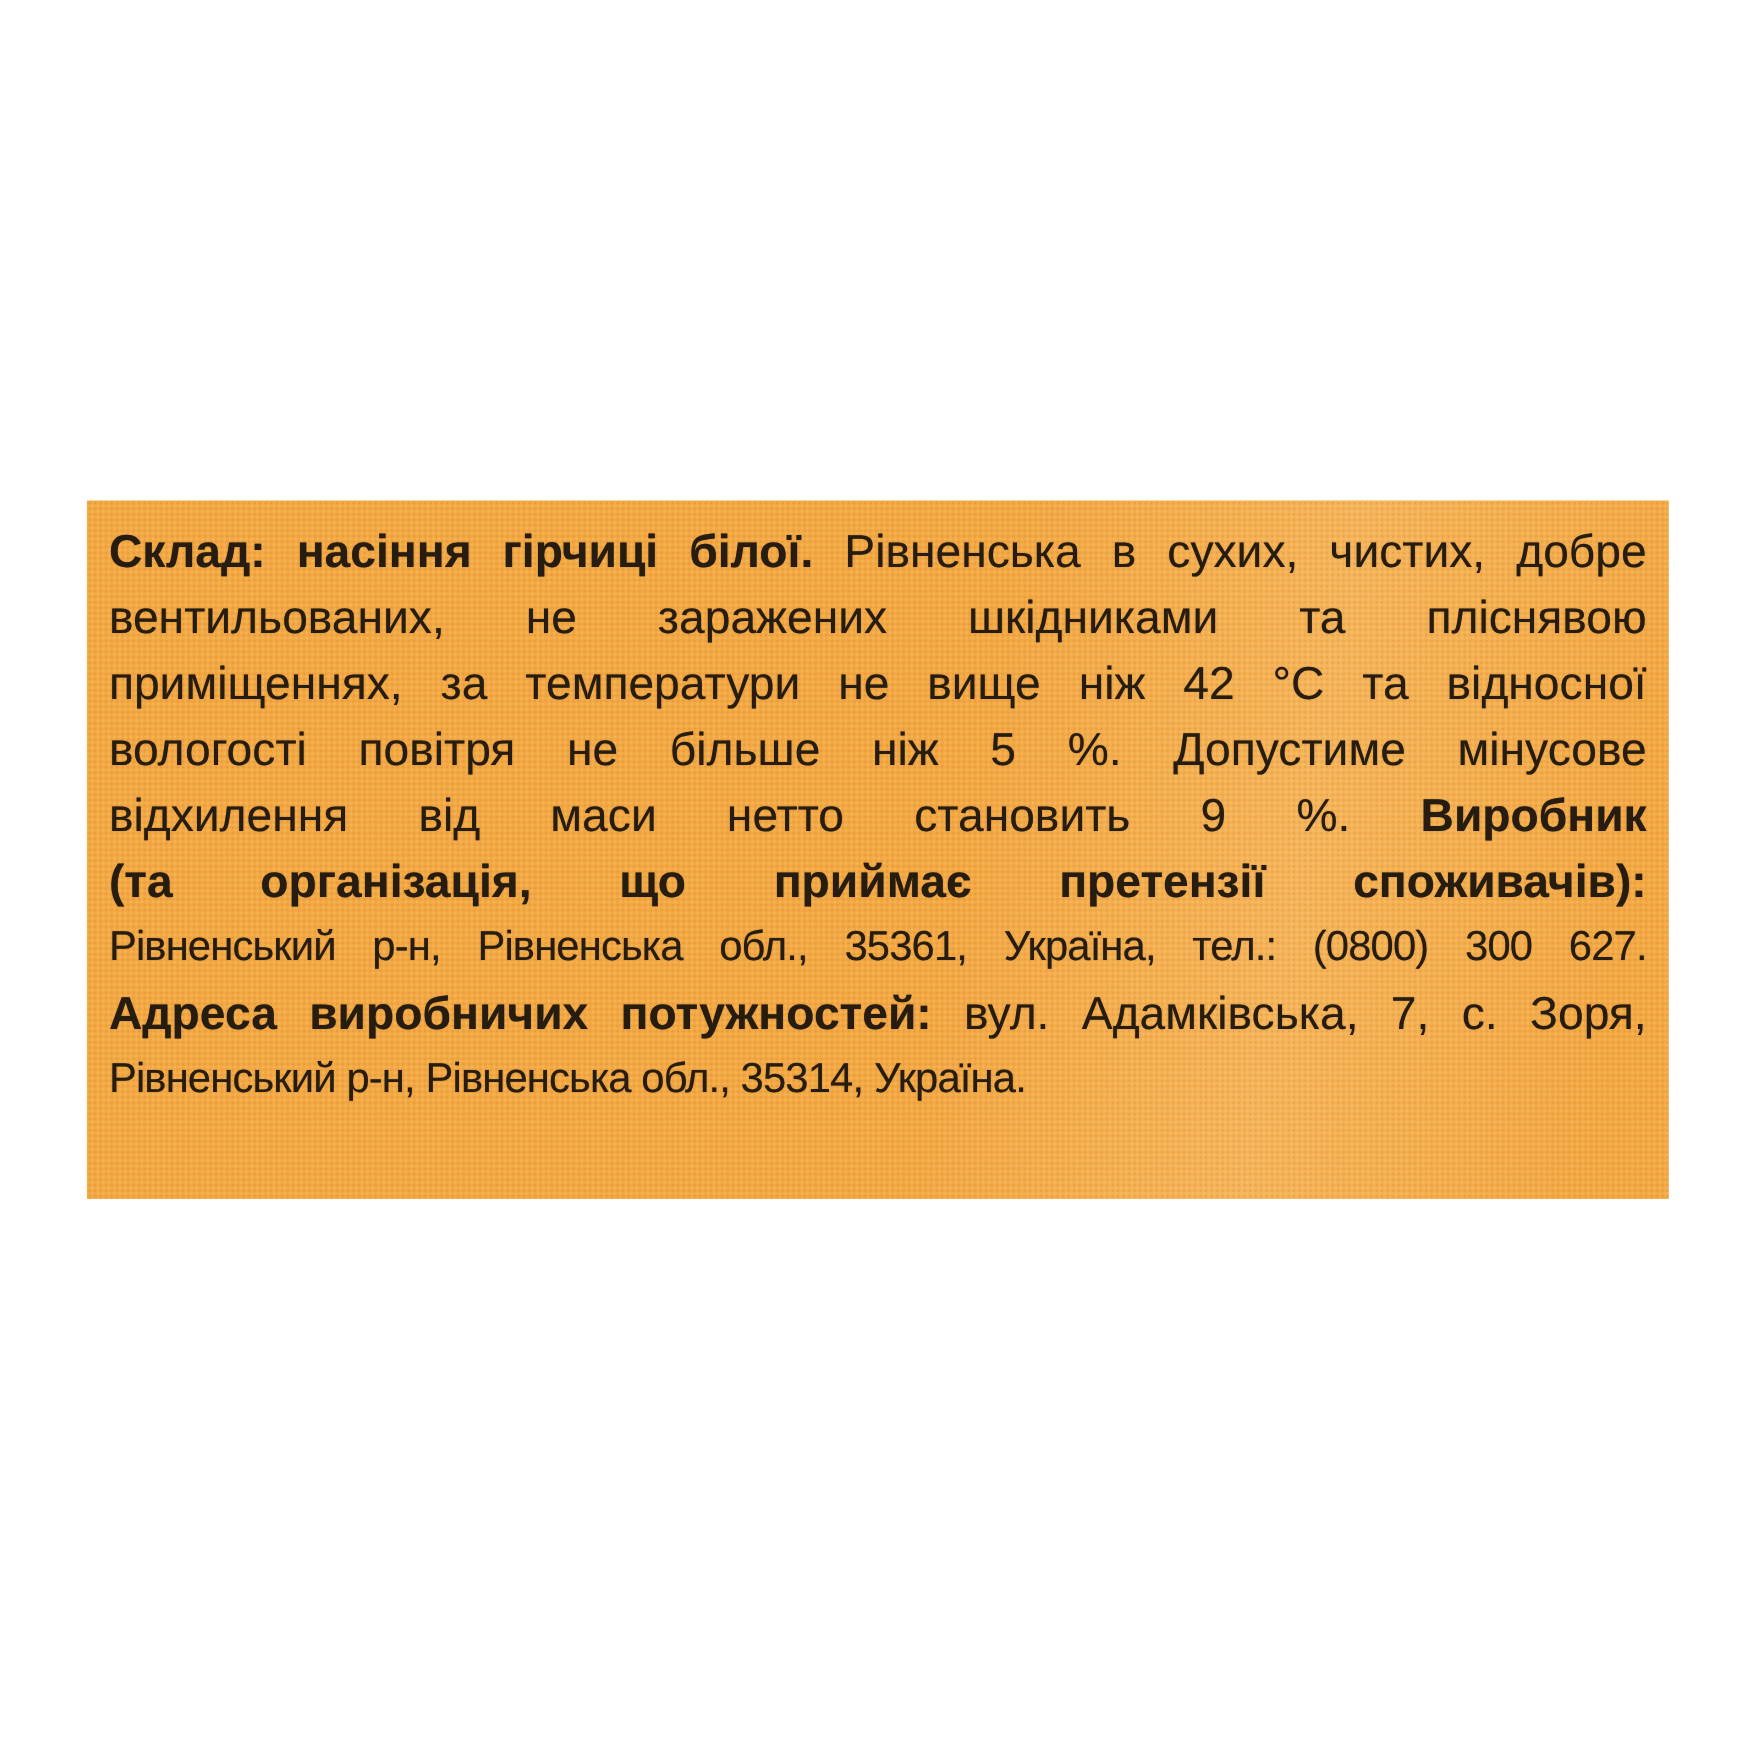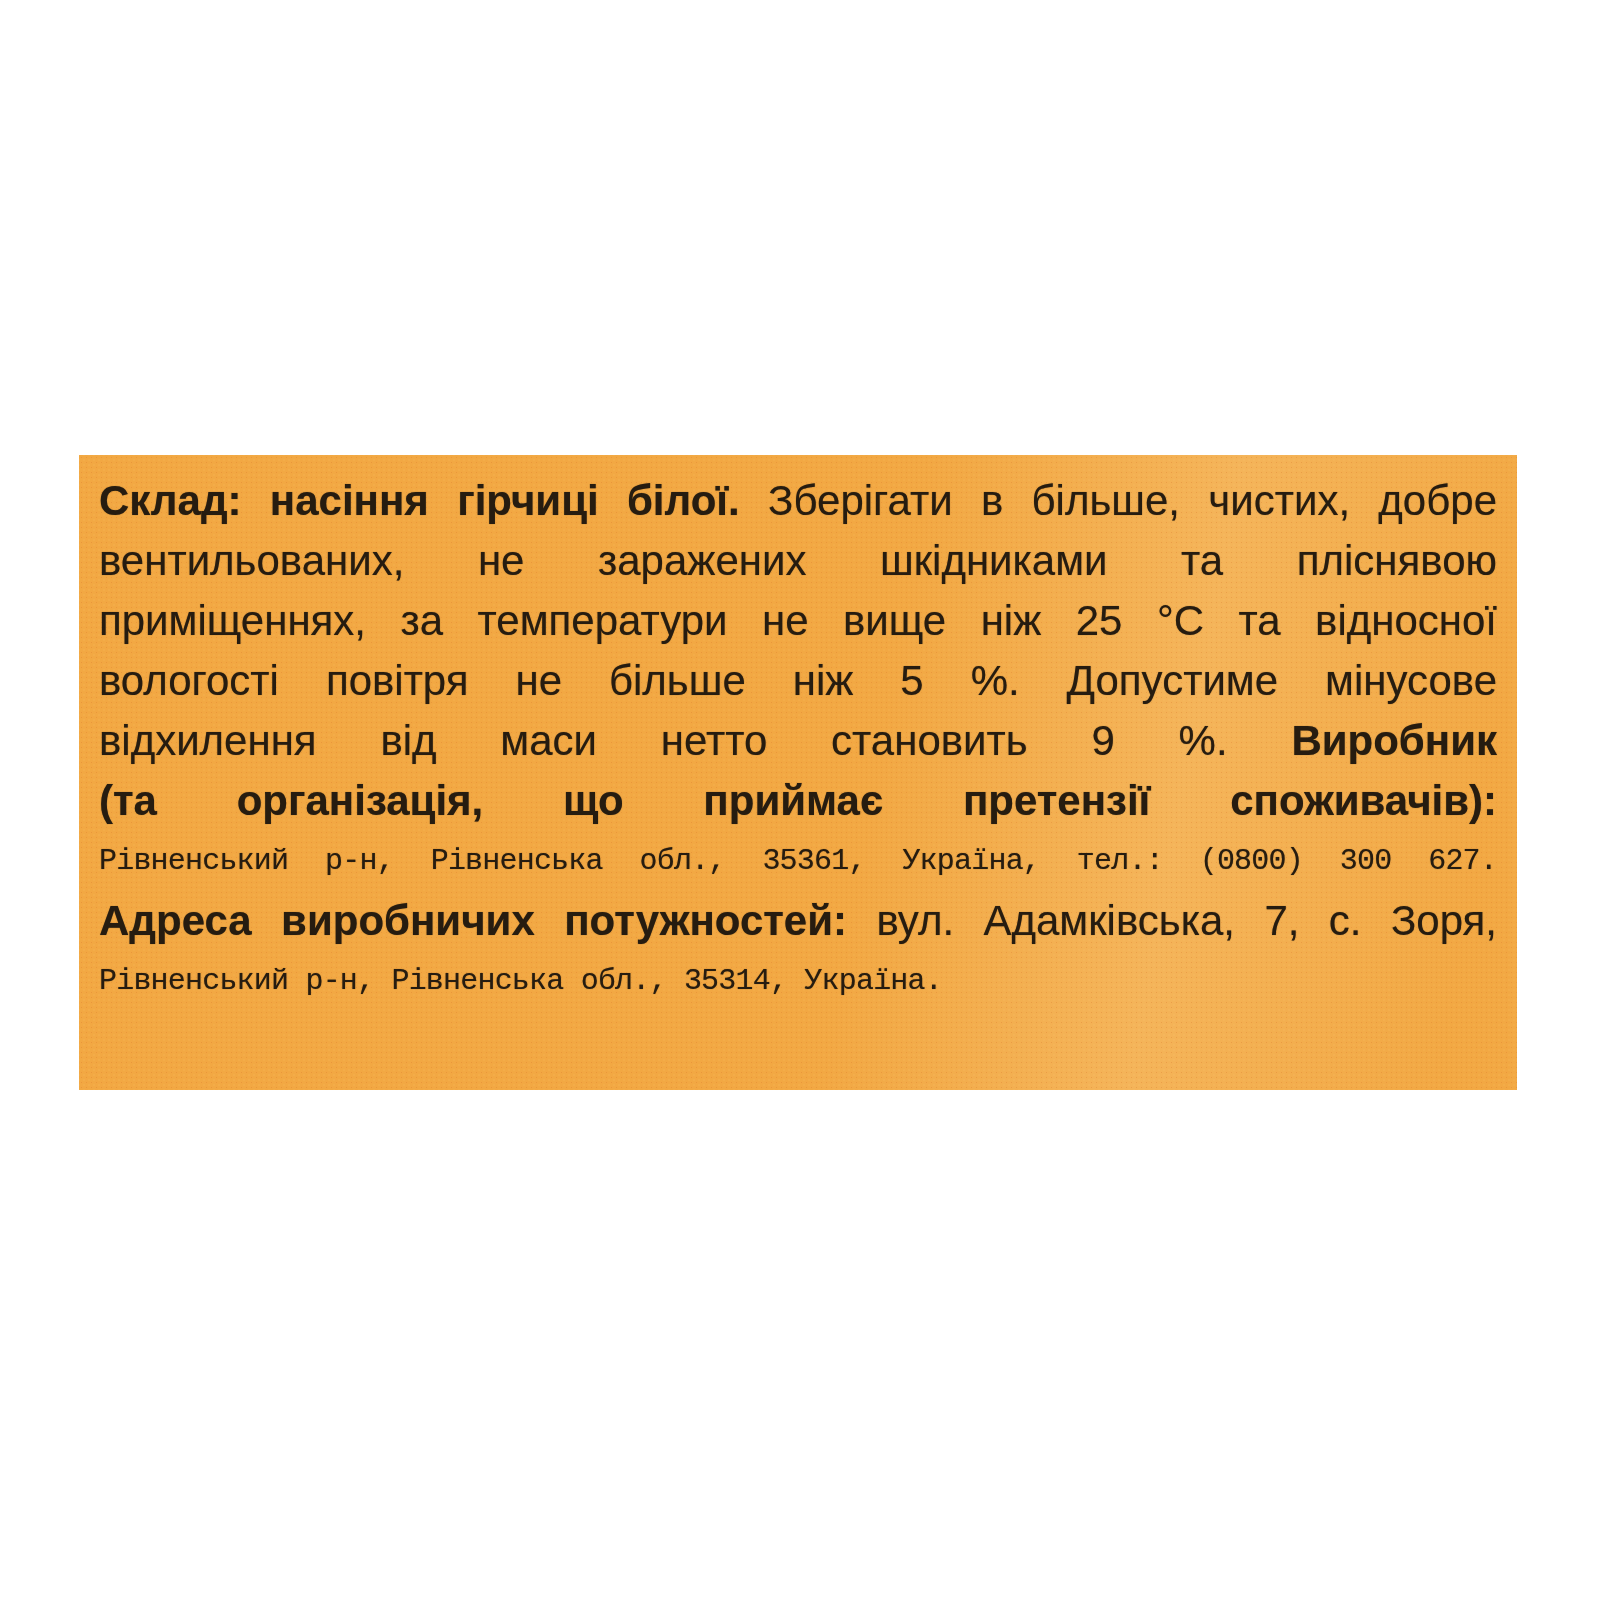--- a/index.html
+++ b/index.html
@@ -43,46 +43,45 @@
     white-space: nowrap;
     text-align: justify;
     text-align-last: justify;
     text-shadow: 0 0 1px rgba(38,28,16,0.55);
     letter-spacing: 0px;
   }
   
   .line { white-space: normal; }
   .line .b { font-weight: bold; }
   .line.condensed {
-    font-size: 30px;
+    font-size: 38px;
     letter-spacing: -0.8px;
-    font-family: Liberation Mono, monospace;
   }
   .line.align-left {
     text-align: right;
     text-align-last: left;
   }
 </style>
 </head>
 <body>
 
 <div class="page">
 
   <div class="label">
 
     <div class="line">
-      <span class="b">Склад: насіння гірчиці білої.</span><span> Зберігати в більше, чистих, добре</span>
+      <span class="b">Склад: насіння гірчиці білої.</span><span> Рівненська в сухих, чистих, добре</span>
     </div>
 
     <div class="line">
       <span>вентильованих, не заражених шкідниками та пліснявою</span>
     </div>
 
     <div class="line">
-      <span>приміщеннях, за температури не вище ніж 25 °С та відносної</span>
+      <span>приміщеннях, за температури не вище ніж 42 °С та відносної</span>
     </div>
 
     <div class="line">
       <span>вологості повітря не більше ніж 5 %. Допустиме мінусове</span>
     </div>
 
     <div class="line">
       <span>відхилення від маси нетто становить 9 %. </span><span class="b">Виробник</span>
     </div>
 

